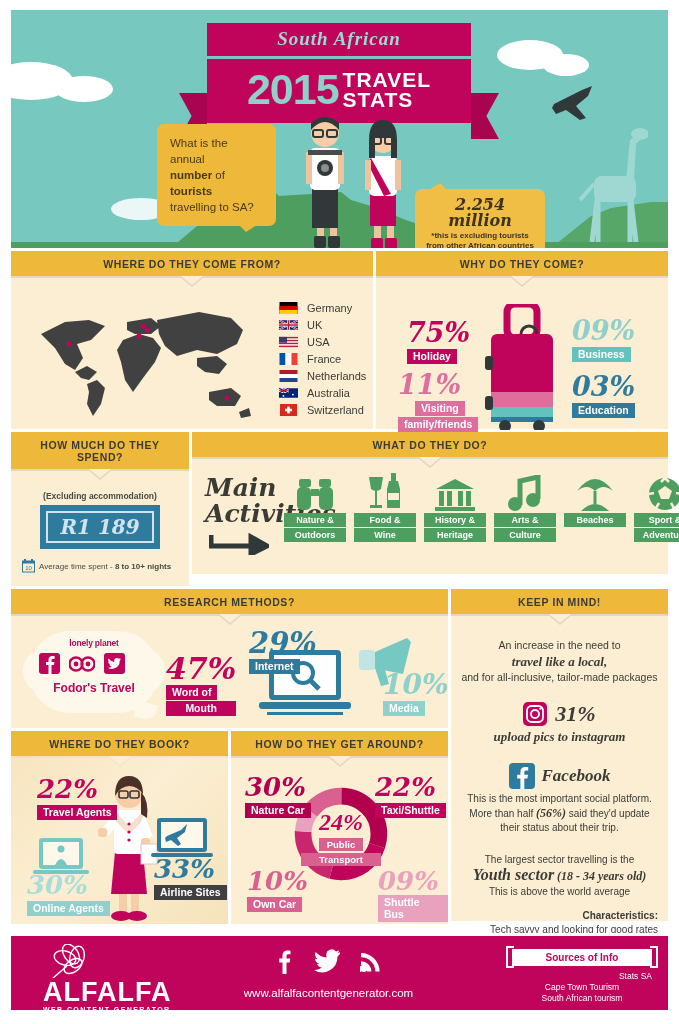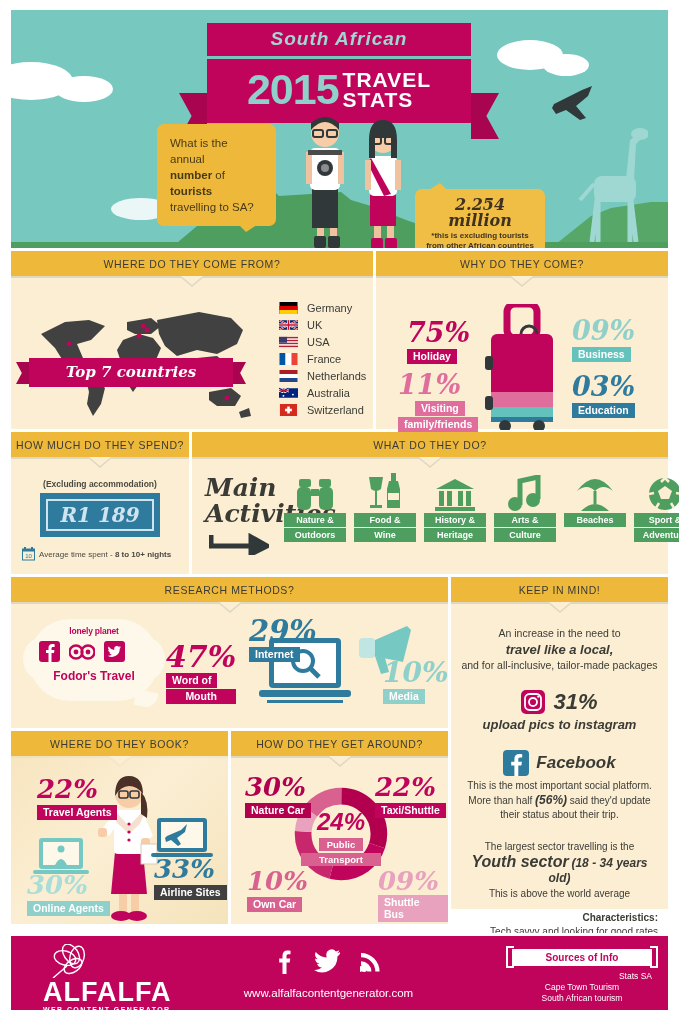--- a/index.html
+++ b/index.html
@@ -59,22 +59,22 @@
   .a-val { font-family:"DejaVu Serif", serif; font-style:italic; font-weight:bold;
            font-size:16px; color:#3f3220; }
   .a-note { font-size:8px; font-weight:bold; color:#3f3220; line-height:10px; margin-top:2px; }
 
   .traveler { position:absolute; }
   .giraffe { position:absolute; right:26px; bottom:10px; }
   .plane { position:absolute; right:78px; top:78px; color:#2f3436; font-size:33px; }
 
   
   .bar {
-    background:#eeb93a; color:#3b3b36; font-weight:normal; font-size:10.5px;
-    letter-spacing:.6px; text-align:center; padding:7px 0 6px; position:relative;
+    background:#eeb93a; color:#3b3b36; font-weight:bold; font-size:10.5px;
+    letter-spacing:.6px; text-align:center; padding:7px 12px 6px; position:relative;
   }
   .panel { background:#fbeed3; position:relative; }
   .notch { position:absolute; top:0; left:0; width:100%; height:9px;
            background:linear-gradient(#ded7c4,#ded7c4) no-repeat center top/100% 2px; }
   .notch:after{
     content:""; position:absolute; left:50%; top:0; margin-left:-13px;
     width:0;height:0; border-left:13px solid transparent; border-right:13px solid transparent;
     border-top:11px solid #ded7c4;
   }
   .notch:before{
@@ -117,21 +117,21 @@
   .mainact { font-family:"DejaVu Serif", serif; font-style:italic; font-weight:bold;
              font-size:25px; line-height:26px; color:#3b3b36; }
 
   
   .footer { background:#c0045c; height:74px; position:relative; }
   .site { color:#fff; font-size:11.5px; }
   .srcbox { background:#fff; color:#c0045c; font-weight:bold; font-size:10px;
             padding:3px 10px; text-align:center; }
   .srcline { color:#fff; font-size:8.5px; line-height:11px; text-align:center; }
 
-  .cap { font-family:Liberation Sans, sans-serif; font-style:italic; font-weight:bold; }
+  .cap { font-family:Liberation Serif, serif; font-style:italic; font-weight:bold; }
 </style>
 </head>
 <body>
 
 <div class="page">
 <div class="inner">
 
   <div class="hero">
     <div class="cloud" style="left:-22px;top:52px;width:84px;height:38px;"></div>
     <div class="cloud" style="left:44px;top:66px;width:58px;height:26px;"></div>
@@ -234,21 +234,20 @@
             <path d="M166 58 L186 56 L196 64 L188 74 L174 72 L166 66 Z"></path>
             <path d="M178 92 L200 88 L210 96 L204 106 L186 106 L178 100 Z"></path>
             <path d="M208 112 L218 108 L220 116 L210 118 Z"></path>
           </g>
           <circle cx="108" cy="36" r="2.5" fill="#c0045c"></circle>
           <circle cx="116" cy="30" r="2.5" fill="#c0045c"></circle>
           <circle cx="112" cy="26" r="2.5" fill="#c0045c"></circle>
           <circle cx="38" cy="44" r="2.5" fill="#c0045c"></circle>
           <circle cx="196" cy="98" r="2.5" fill="#c0045c"></circle>
         </svg>
-        <div class="topban">Top 7 countries</div>
         <div style="position:absolute;left:268px;top:26px;">
           <div class="flagrow">
             <svg class="flag" viewBox="0 0 3 2">
                   <rect width="3" height="2" fill="#000"></rect>
                   <rect y=".667" width="3" height=".667" fill="#d00"></rect>
                   <rect y="1.333" width="3" height=".667" fill="#ffce00"></rect>
                 </svg>
             <span>Germany</span>
           </div>
           <div class="flagrow">

